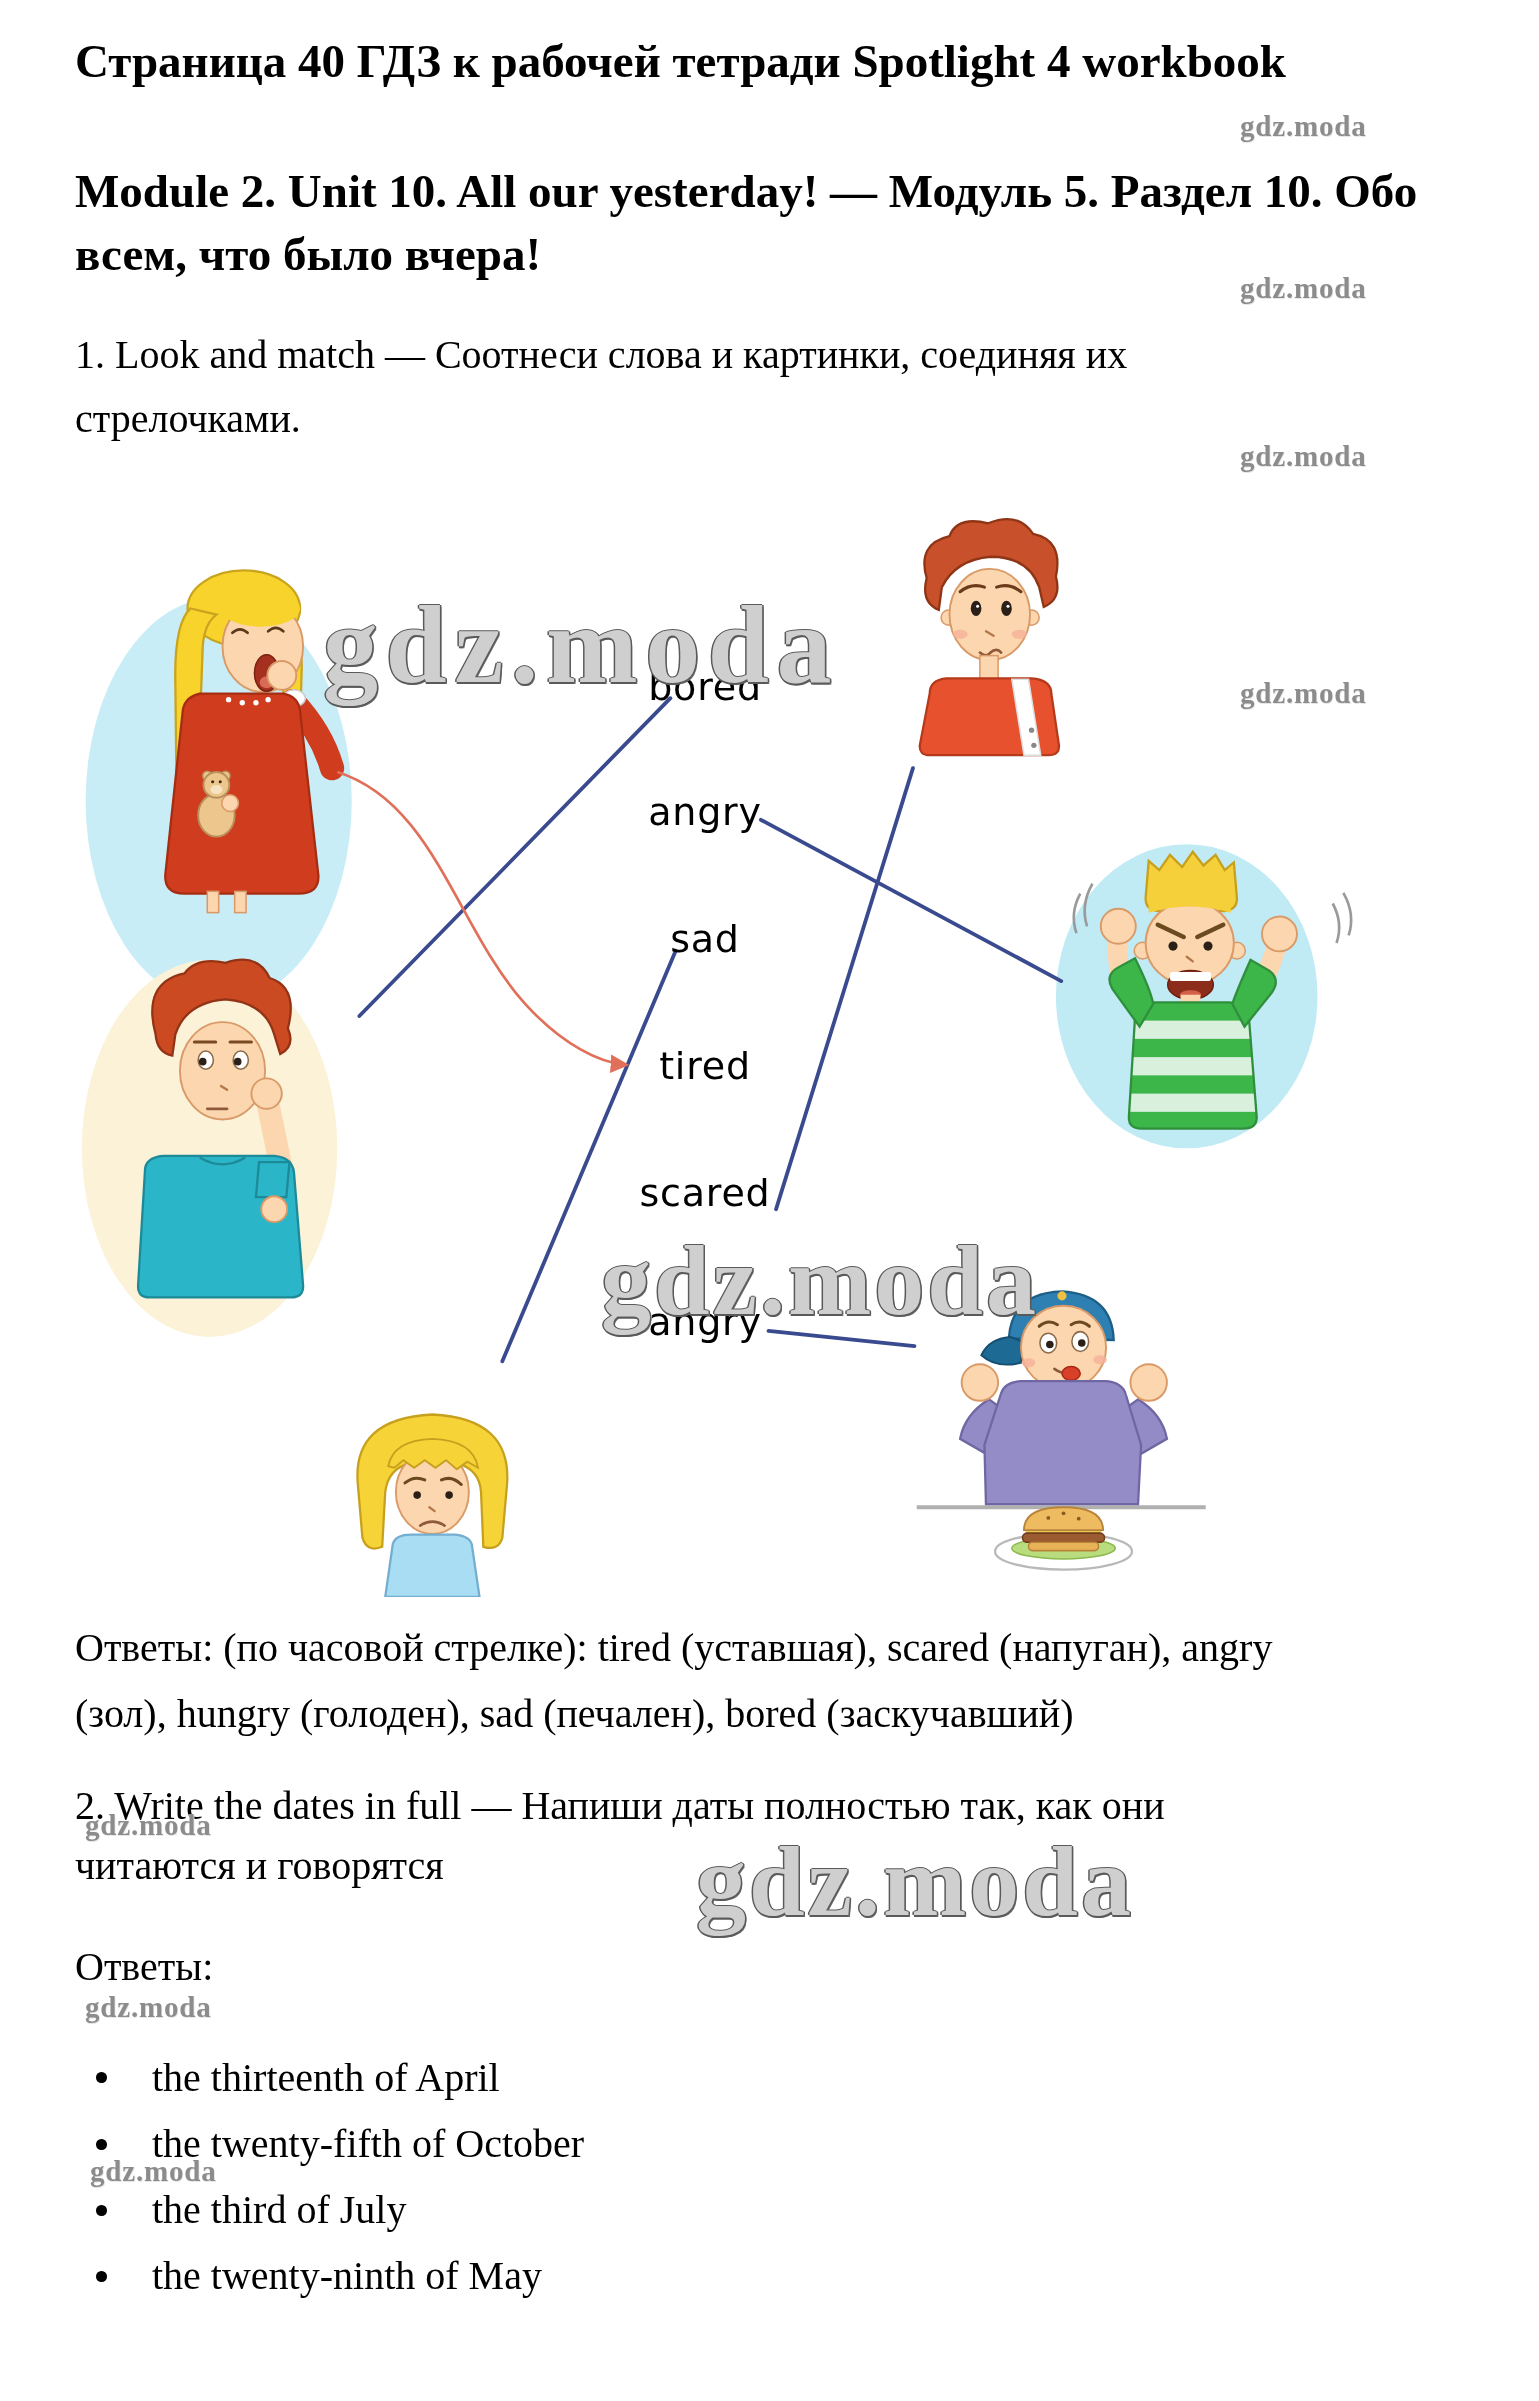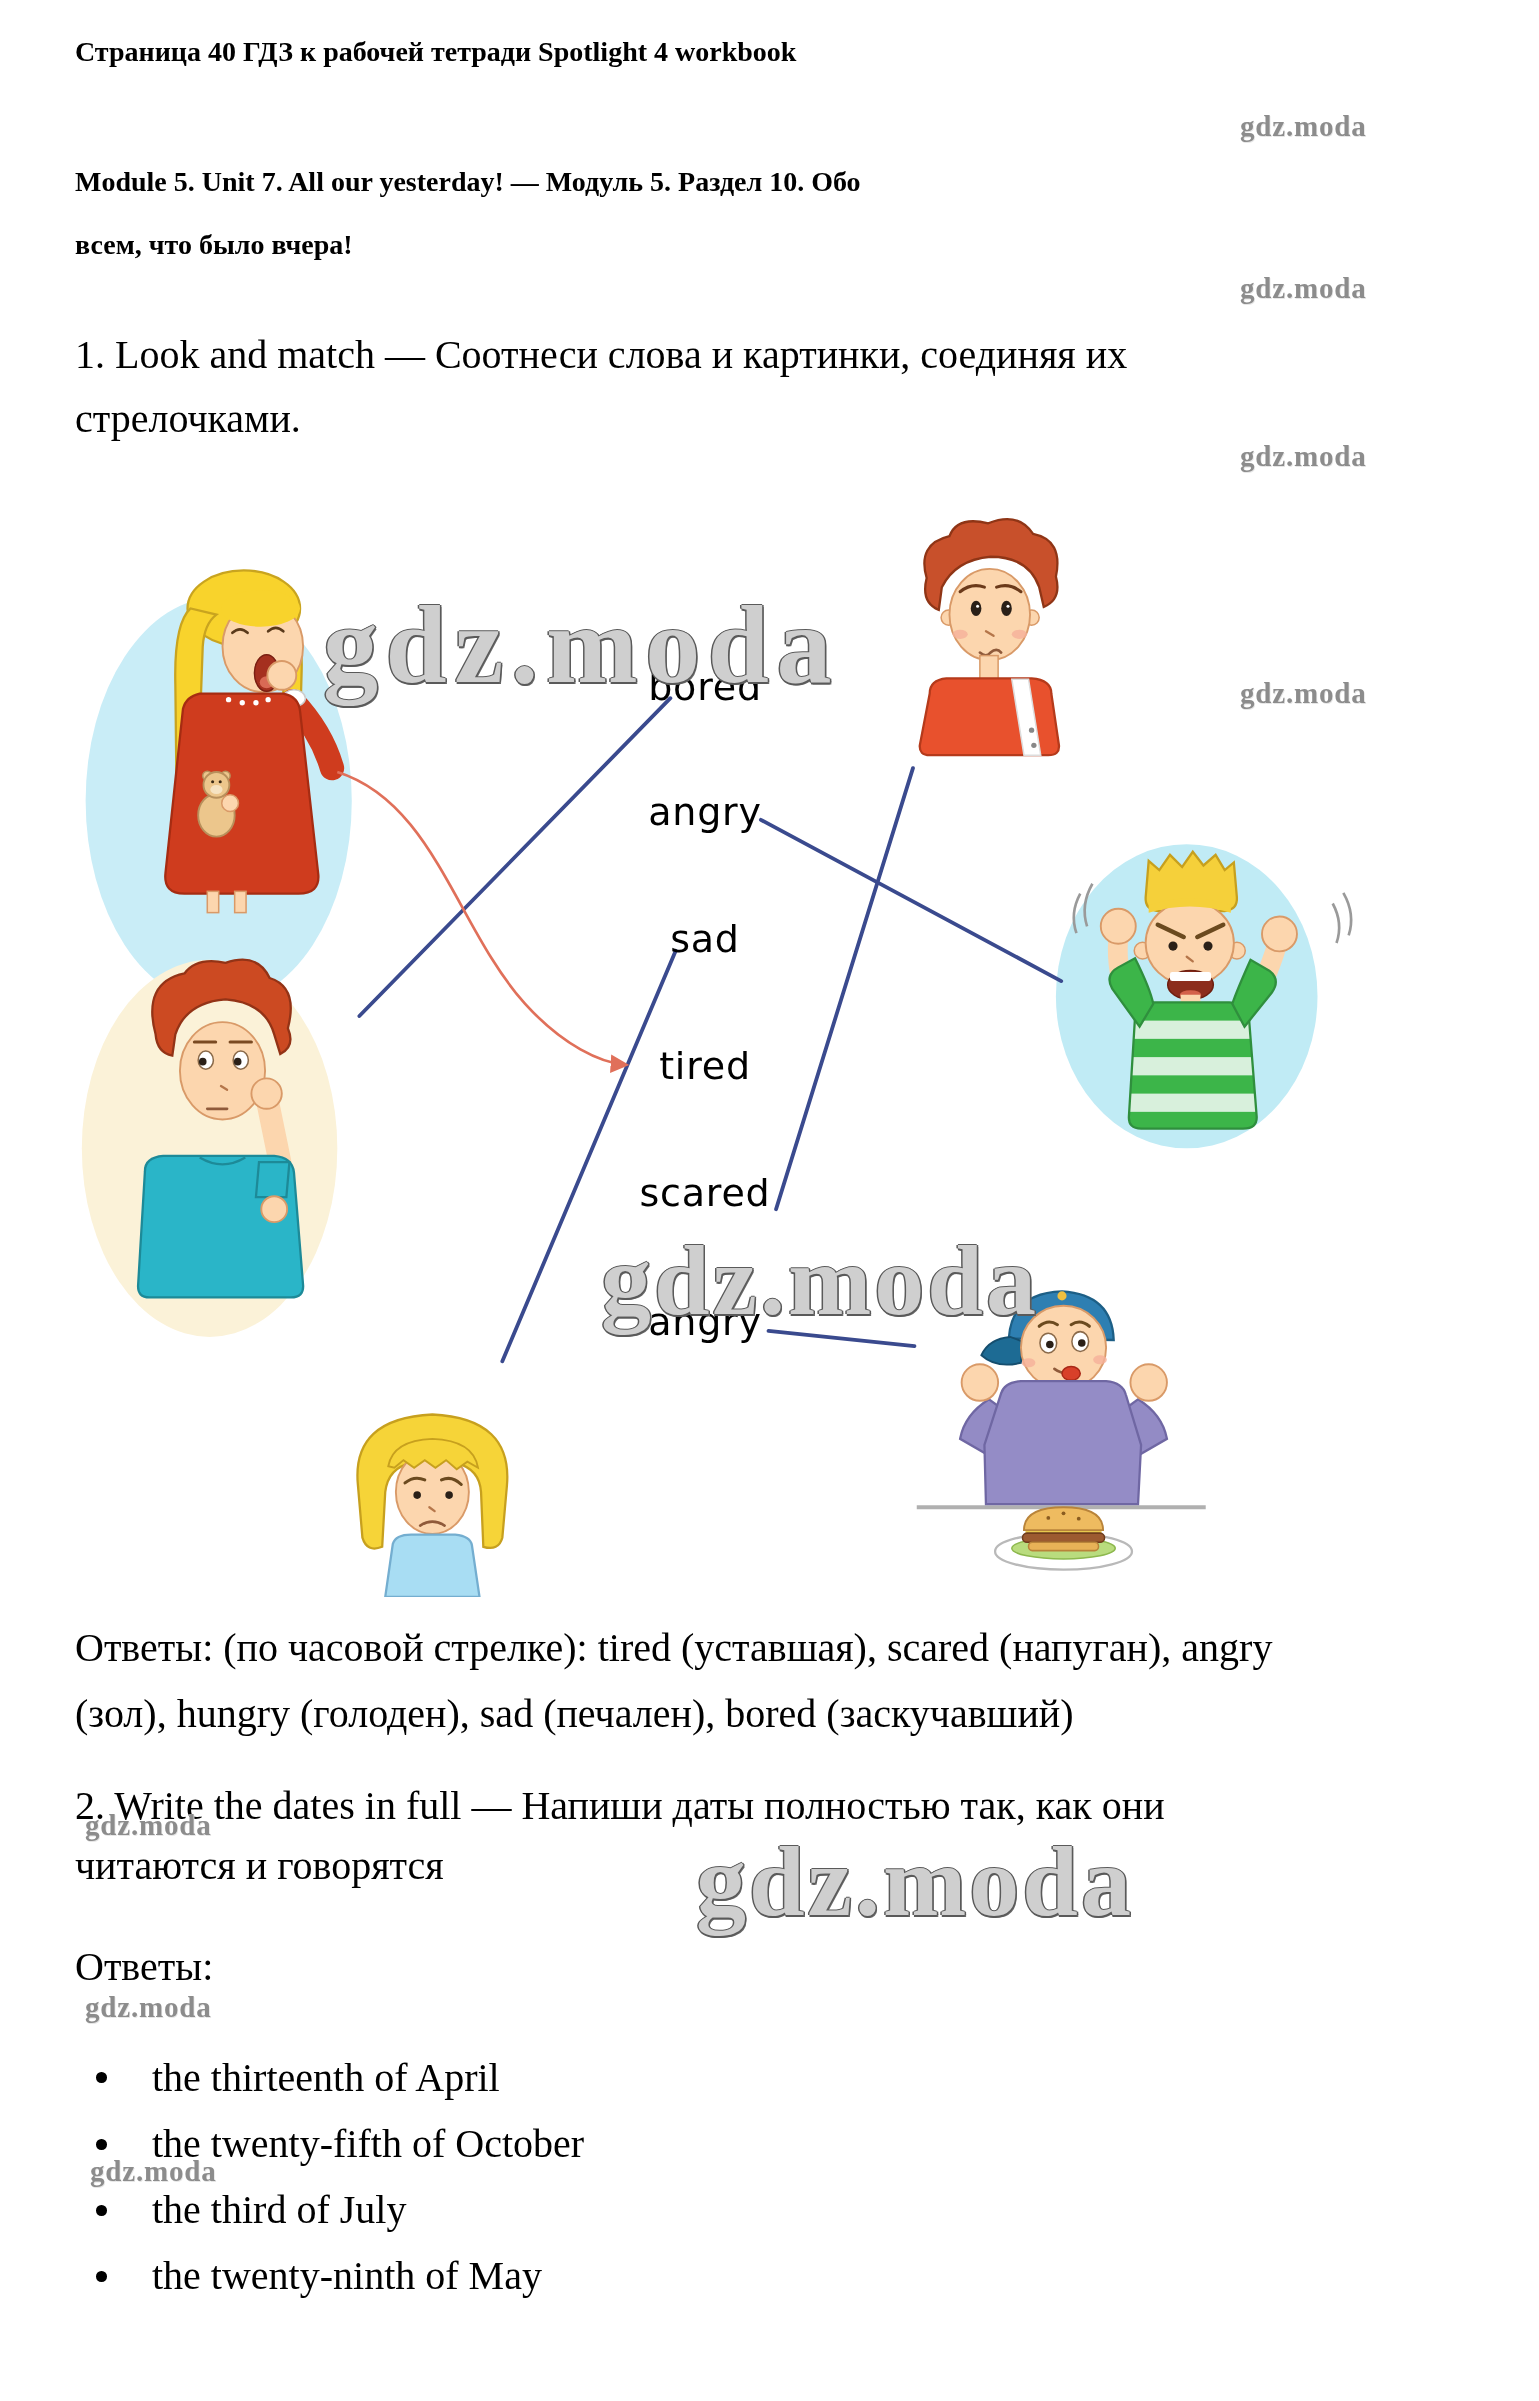--- a/index.html
+++ b/index.html
@@ -1,36 +1,36 @@
 <!DOCTYPE html>
 <html style="font-size:12px"><head>
 <meta charset="utf-8">
 <style>
   html,body{margin:0;padding:0;background:#fff;}
   #page{position:relative;width:1540px;height:2401px;background:#ffffff;overflow:hidden;
         font-family:"Liberation Serif",serif;}
   .t{position:absolute;font:400 40px/1.05 "Liberation Serif",serif;color:#000;white-space:nowrap;}
-  .tb{font-weight:700;font-size:28px;}
+  .tb{font-weight:700;font-size:47px;}
   .word{position:absolute;left:622px;width:166px;text-align:center;
         font:400 38px/1 "DejaVu Sans",sans-serif;color:#000000;letter-spacing:0.8px;}
   .wm{position:absolute;font-family:"Liberation Serif",serif;font-weight:700;
       color:#8c8c8c;white-space:nowrap;}
   .wm-sm{font-size:29px;letter-spacing:0.8px;text-shadow:0.8px 0.8px 0 #e6e6e6;}
   .wm-big{font-size:100px;letter-spacing:3px;color:#cfcfcf;
           text-shadow:1.5px 0 0 #5a5a5a,-1.5px 0 0 #5a5a5a,0 1.5px 0 #5a5a5a,0 -1.5px 0 #5a5a5a,1.5px 1.5px 0 #6a6a6a;}
   .wm-bigA{font-size:110px;letter-spacing:7.6px;}
   .bullet-dot{position:absolute;width:10.6px;height:10.6px;border-radius:50%;background:#000;}
 </style>
 </head>
 <body>
 
 <div id="page">
 
   <div class="t tb" style="left:75px;top:37px;">Страница 40 ГДЗ к рабочей тетради Spotlight 4 workbook</div>
-  <div class="t tb" style="left:75px;top:167px;">Module 5. Unit 7. All our yesterday! — Модуль 5. Раздел 10. Обо</div>
+  <div class="t tb" style="left:75px;top:167px;">Module 2. Unit 10. All our yesterday! — Модуль 5. Раздел 10. Обо</div>
   <div class="t tb" style="left:75px;top:230px;">всем, что было вчера!</div>
 
   <div class="t" style="left:75px;top:334px;">1. Look and match — Соотнеси слова и картинки, соединяя их</div>
   <div class="t" style="left:75px;top:398px;">стрелочками.</div>
 
   <div class="wm wm-sm" style="left:1240px;top:110px;">gdz.moda</div>
   <div class="wm wm-sm" style="left:1240px;top:272px;">gdz.moda</div>
   <div class="wm wm-sm" style="left:1240px;top:440px;">gdz.moda</div>
   <div class="wm wm-sm" style="left:1240px;top:677px;">gdz.moda</div>
 

